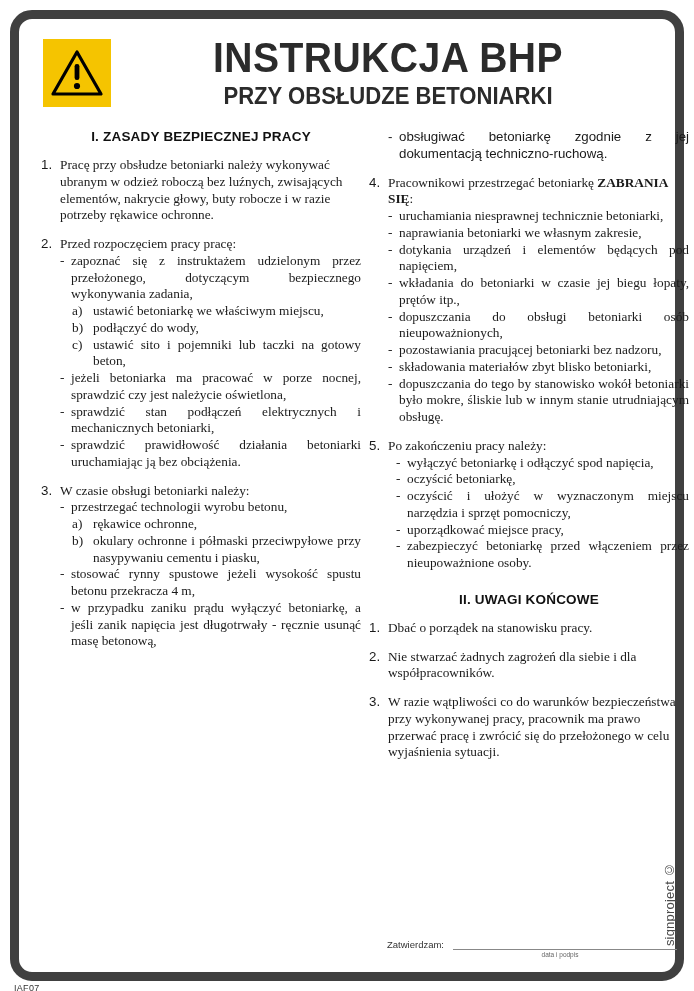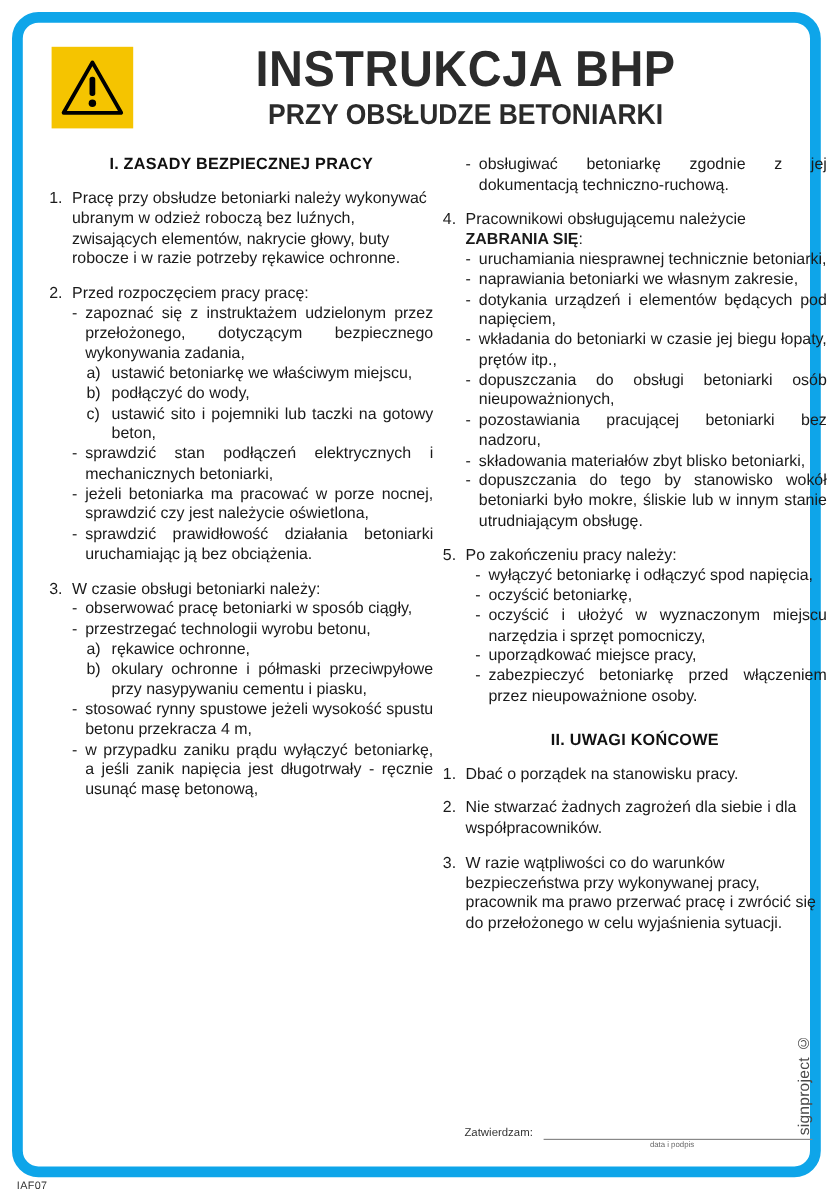--- a/index.html
+++ b/index.html
@@ -23,21 +23,21 @@
     height: 991px;
     padding: 10px;
     background: #ffffff;
   }
 
   .frame {
     position: relative;
     box-sizing: border-box;
     width: 100%;
     height: 100%;
-    border: 9px solid #0ea5e9;
+    border: 9px solid #404040;
     border-radius: 22px;
     background: #ffffff;
     padding: 6px 10px 4px 10px;
   }
 
   
   .header {
     display: flex;
     align-items: center;
     padding: 12px 8px 6px 14px;
@@ -109,21 +109,21 @@
     font-size: 13.3px;
     line-height: 1.26;
     margin-bottom: 12px;
     text-align: justify;
   }
   .item .num {
     flex: 0 0 auto;
     width: 19px;
     text-align: left;
   }
-  .item .body { flex: 1 1 auto; }
+  .item .body { flex: 1 1 auto; font-family: Liberation Serif, serif; }
   .item .body > p {
     margin: 0;
     text-align: justify;
     text-justify: inter-word;
   }
   .item .body > p:last-child { text-align: left; }
 
   ul.dash {
     list-style: none;
     margin: 0;
@@ -259,33 +259,32 @@
                 <span class="lbl">a)</span><span>ustawić betoniarkę we właściwym miejscu,</span>
               </li>
               <li class="nojustify">
                 <span class="lbl">b)</span><span>podłączyć do wody,</span>
               </li>
               <li>
                 <span class="lbl">c)</span><span>ustawić sito i pojemniki lub taczki na gotowy beton,</span>
               </li>
             </ul>
             <ul class="dash">
+              <li>jeżeli betoniarka ma pracować w porze nocnej, sprawdzić czy jest należycie oświetlona,</li>
               <li>sprawdzić stan podłączeń elektrycznych i mechanicznych betoniarki,</li>
-              <li>jeżeli betoniarka ma pracować w porze nocnej, sprawdzić czy jest należycie oświetlona,</li>
               <li>sprawdzić prawidłowość działania betoniarki uruchamiając ją bez obciążenia.</li>
             </ul>
           </div>
         </div>
 
         <div class="item">
           <div class="num">3.</div>
           <div class="body">
             <p class="nojustify">W czasie obsługi betoniarki należy:</p>
             <ul class="dash">
-              <li>obserwować pracę betoniarki w sposób ciągły,</li>
               <li>przestrzegać technologii wyrobu betonu,</li>
             </ul>
             <ul class="letters">
               <li class="nojustify">
                 <span class="lbl">a)</span><span>rękawice ochronne,</span>
               </li>
               <li>
                 <span class="lbl">b)</span><span>okulary ochronne i półmaski przeciwpyłowe przy nasypywaniu cementu i piasku,</span>
               </li>
             </ul>
@@ -300,21 +299,21 @@
 
       <div class="col col-right">
 
         <ul class="dash" style="padding-left:19px;font-size:13.3px;line-height:1.26;margin-bottom:12px;">
           <li>obsługiwać betoniarkę zgodnie z jej dokumentacją techniczno-ruchową.</li>
         </ul>
 
         <div class="item">
           <div class="num">4.</div>
           <div class="body">
-            <p class="nojustify"><span>Pracownikowi obsługującemu należycie </span><b class="strong">ZABRANIA SIĘ</b><span>:</span></p>
+            <p class="nojustify"><span>Pracownikowi przestrzegać betoniarkę </span><b class="strong">ZABRANIA SIĘ</b><span>:</span></p>
             <ul class="dash">
               <li>uruchamiania niesprawnej technicznie betoniarki,</li>
               <li>naprawiania betoniarki we własnym zakresie,</li>
               <li>dotykania urządzeń i elementów będących pod napięciem,</li>
               <li>wkładania do betoniarki w czasie jej biegu łopaty, prętów itp.,</li>
               <li>dopuszczania do obsługi betoniarki osób nieupoważnionych,</li>
               <li>pozostawiania pracującej betoniarki bez nadzoru,</li>
               <li>składowania materiałów zbyt blisko betoniarki,</li>
               <li>dopuszczania do tego by stanowisko wokół betoniarki było mokre, śliskie lub w innym stanie utrudniającym obsługę.</li>
             </ul>

